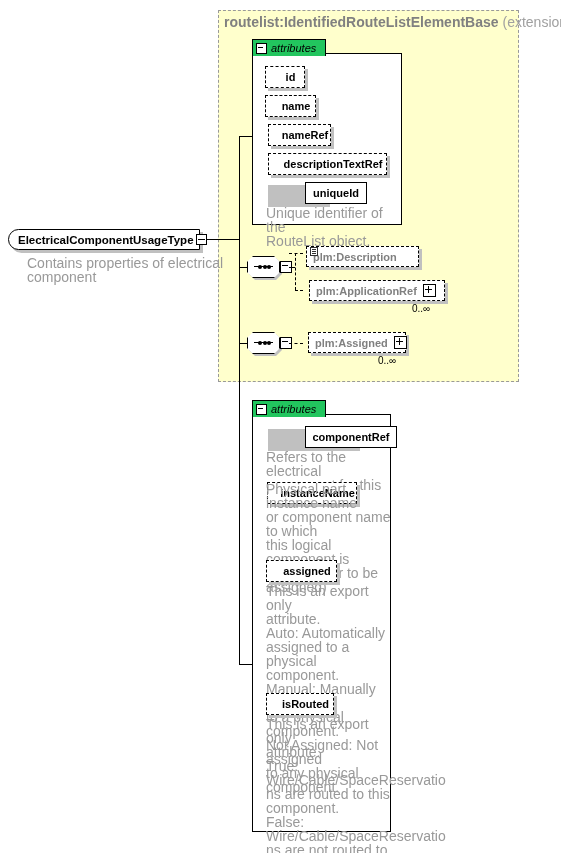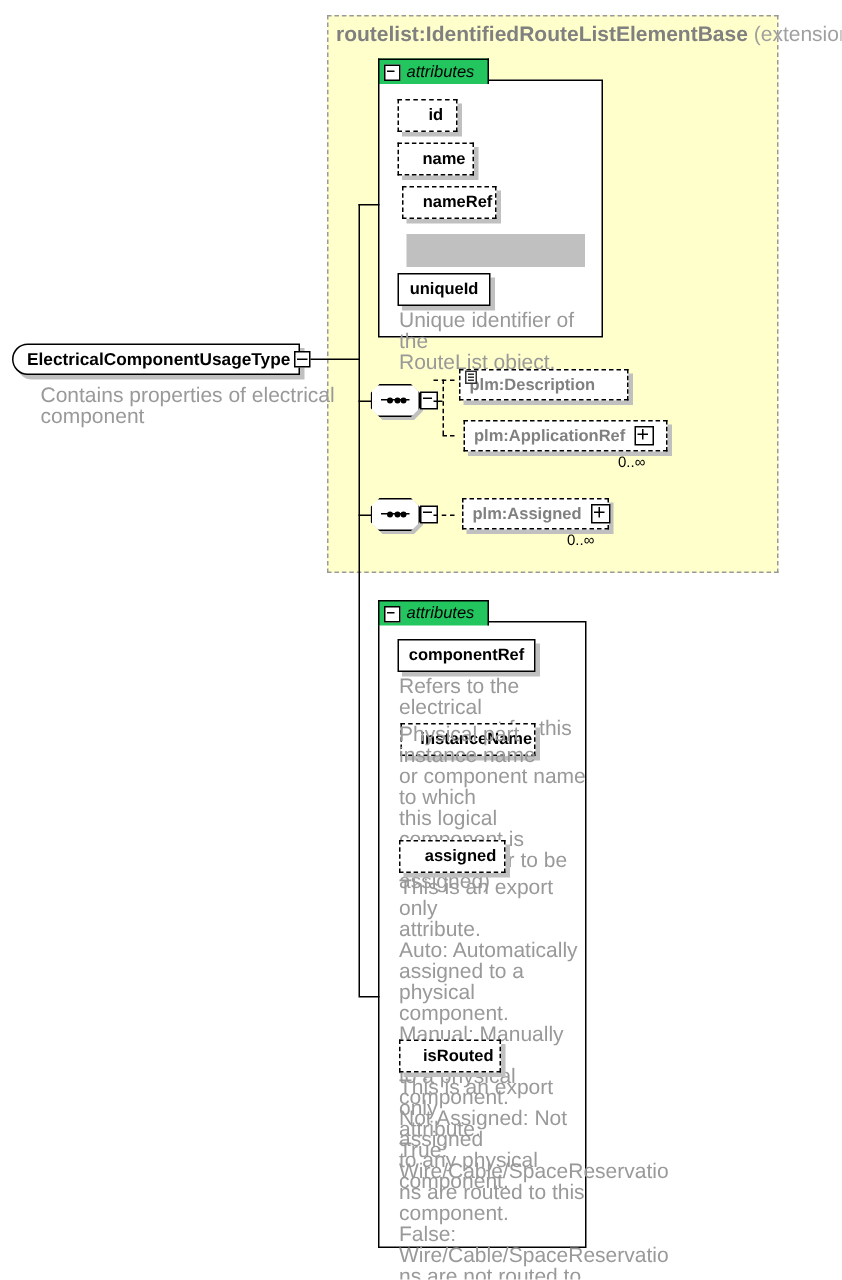--- a/index.html
+++ b/index.html
@@ -26,21 +26,21 @@
   .attr-tab .minus:before{content:"";position:absolute;left:1px;top:3px;
             width:5px;height:1px;background:#000;}
   .attr-tab .lbl{font-size:11px;font-style:italic;color:#000;white-space:nowrap;}
 
   
   .node{position:absolute;box-sizing:border-box;background:#ffffff;
         display:flex;align-items:center;justify-content:center;
         font-size:11px;font-weight:bold;color:#000000;white-space:nowrap;
         height:22px;padding:0 8px;}
   .node.opt{border:1px dashed #000000;padding-left:19px;}
-  .node.req{border:1px solid #000000;}
+  .node.req{border:1px solid #000000;margin-left:40px;}
   .node-shadow{position:absolute;background:#c0c0c0;box-sizing:border-box;}
 
   
   .elem{position:absolute;box-sizing:border-box;background:#ffffff;
         border:1px dashed #000000;height:21px;display:flex;align-items:center;
         padding:0 6px;font-size:11px;font-weight:bold;color:#808080;
         white-space:nowrap;}
   .elem .plus{width:11px;height:11px;border:1px solid #000;background:#fff;
         position:relative;display:inline-block;margin-left:6px;flex:none;}
   .elem .plus:before{content:"";position:absolute;left:1px;top:4px;width:7px;height:1px;background:#000;}
@@ -113,20 +113,23 @@
   <div class="node opt" style="left:265px;top:95px;width:51px;">
       <span>name</span>
     </div>
 
   <div class="node-shadow" style="left:271px;top:127px;width:63px;height:22px;"></div>
   <div class="node opt" style="left:268px;top:124px;width:63px;">
       <span>nameRef</span>
     </div>
 
   <div class="node-shadow" style="left:271px;top:156px;width:119px;height:22px;"></div>
+  <div class="node opt" style="left:268px;top:153px;width:119px;">
+      <span>descriptionTextRef</span>
+    </div>
 
   <div class="node-shadow" style="left:268px;top:185px;width:62px;height:22px;"></div>
   <div class="node req" style="left:265px;top:182px;width:62px;">
       <span>uniqueId</span>
     </div>
   <div class="desc" style="left:266px;top:206px;width:130px;">Unique identifier of the
 RouteList object.</div>
 
   <div class="seq" style="left:247px;top:256px;">
     <div class="octsh"></div>

